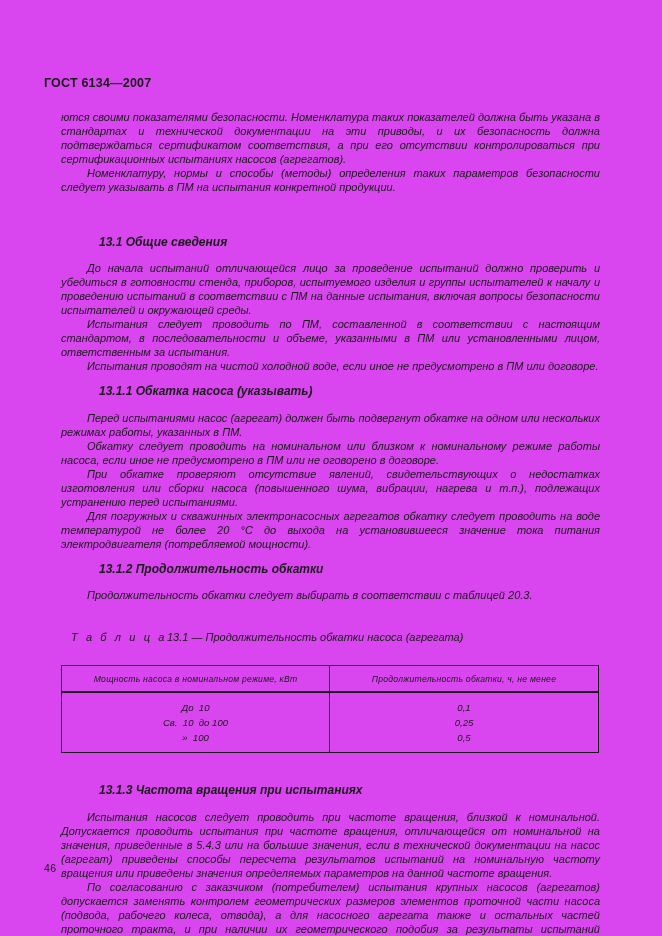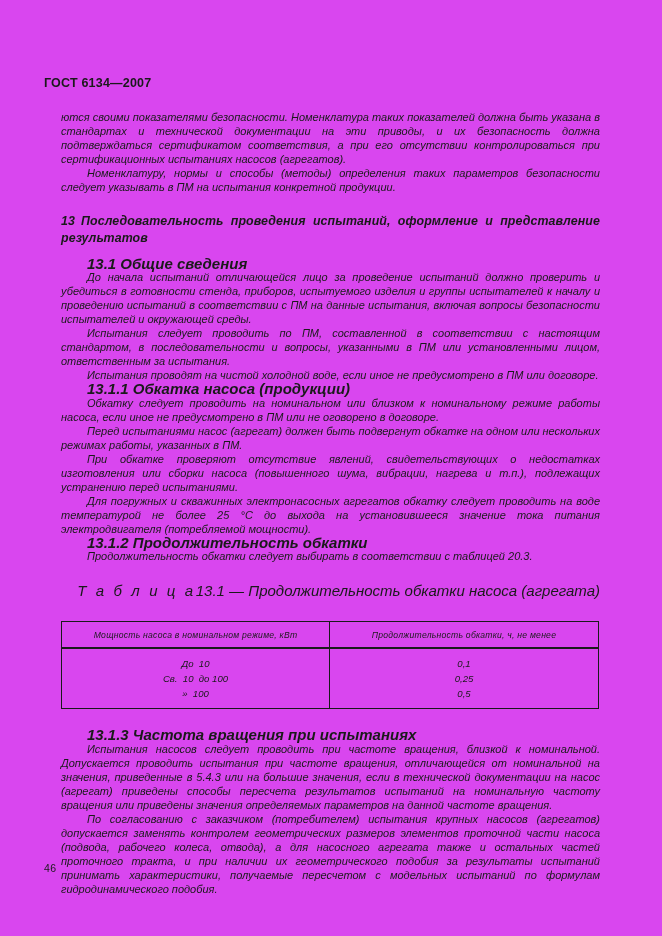--- a/index.html
+++ b/index.html
@@ -64,38 +64,37 @@
     font-style: italic;
     font-weight: bold;
     line-height: 16.5px;
     text-align: justify;
     text-indent: 0;
     letter-spacing: 0.1px;
   }
   h2.clause .num { margin-right: 6px; }
 
   h3.subclause {
-    margin: 0;
-    font-size: 15px;
+    margin: 12px;
+    font-size: 12px;
     font-style: italic;
     font-weight: bold;
     line-height: 13.4px;
   }
   h3.subclause.ind { text-indent: 26px; }
 
   .sp-before-13 { height: 19px; }
   .sp-after-13  { height: 11px; }
 
   
   .table-caption {
-    font-size: 15px;
-    font-style: italic;
-    margin: 0;
+    font-size: 11px;
+    font-style: italic;
+    margin: 10px;
     white-space: nowrap;
-    text-align: right;
   }
   .table-caption .tword {
     letter-spacing: 2.6px;
     font-style: italic;
   }
 
   table.gost {
     border-collapse: collapse;
     width: 537px;
     margin-top: 22px;
@@ -150,43 +149,40 @@
   <div class="doc-header">ГОСТ 6134—2007</div>
 
   <div class="body-col">
 
     <p class="para noindent">ются своими показателями безопасности. Номенклатура таких показателей должна быть указана в стандартах и технической документации на эти приводы, и их безопасность должна подтверждаться сертификатом соответствия, а при его отсутствии контролироваться при сертификационных испытаниях насосов (агрегатов).</p>
 
     <p class="para indent">Номенклатуру, нормы и способы (методы) определения таких параметров безопасности следует указывать в ПМ на испытания конкретной продукции.</p>
 
     <div class="sp-before-13"></div>
 
-    <h2 class="clause">
-      <span class="num">13</span><span>Последовательность проведения испытаний, оформление и представление результатов</span>
-    </h2>
 
     <div class="sp-after-13"></div>
 
     <h3 class="subclause ind">13.1 Общие сведения</h3>
 
     <p class="para indent">До начала испытаний отличающейся лицо за проведение испытаний должно проверить и убедиться в готовности стенда, приборов, испытуемого изделия и группы испытателей к началу и проведению испытаний в соответствии с ПМ на данные испытания, включая вопросы безопасности испытателей и окружающей среды.</p>
 
-    <p class="para indent">Испытания следует проводить по ПМ, составленной в соответствии с настоящим стандартом, в последовательности и вопросы, указанными в ПМ или установленными лицом, ответственным за испытания.</p>
+    <p class="para indent">Испытания следует проводить по ПМ, составленной в соответствии с настоящим стандартом, в последовательности и объеме, указанными в ПМ или установленными лицом, ответственным за испытания.</p>
 
     <p class="para indent">Испытания проводят на чистой холодной воде, если иное не предусмотрено в ПМ или договоре.</p>
 
-    <h3 class="subclause ind">13.1.1 Обкатка насоса (продукции)</h3>
+    <h3 class="subclause ind">13.1.1 Обкатка насоса (указывать)</h3>
+
+    <p class="para indent">Перед испытаниями насос (агрегат) должен быть подвергнут обкатке на одном или нескольких режимах работы, указанных в ПМ.</p>
 
     <p class="para indent">Обкатку следует проводить  на номинальном или близком к номинальному режиме работы насоса, если иное не предусмотрено в ПМ или не оговорено в договоре.</p>
 
-    <p class="para indent">Перед испытаниями насос (агрегат) должен быть подвергнут обкатке на одном или нескольких режимах работы, указанных в ПМ.</p>
-
     <p class="para indent">При обкатке проверяют отсутствие явлений, свидетельствующих о недостатках  изготовления или сборки насоса (повышенного шума, вибрации, нагрева и т.п.), подлежащих устранению перед испытаниями.</p>
 
-    <p class="para indent">Для погружных  и скважинных  электронасосных  агрегатов  обкатку следует  проводить на воде температурой не более 25 °С до выхода на установившееся значение тока питания электродвигателя (потребляемой мощности).</p>
+    <p class="para indent">Для погружных  и скважинных  электронасосных  агрегатов  обкатку следует  проводить на воде температурой не более 20 °С до выхода на установившееся значение тока питания электродвигателя (потребляемой мощности).</p>
 
     <h3 class="subclause ind">13.1.2 Продолжительность обкатки</h3>
 
     <p class="para indent">Продолжительность  обкатки следует выбирать в соответствии с таблицей 20.3.</p>
 
     <div class="sp-before-13"></div>
 
     <p class="table-caption">
       <span class="tword">Т а б л и ц а</span><span>13.1</span>
       <span>—</span>

